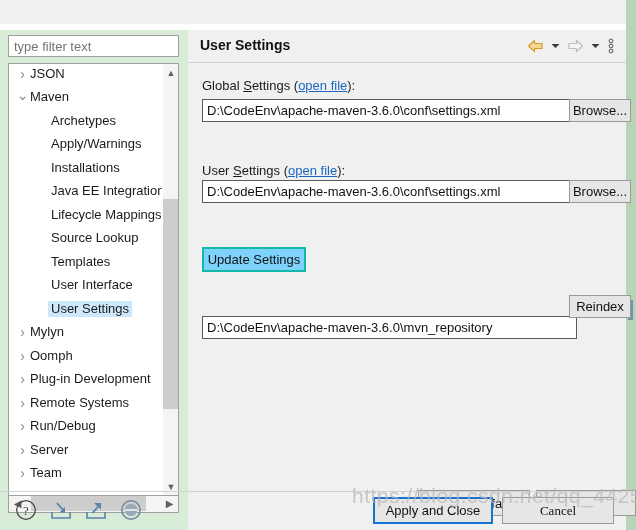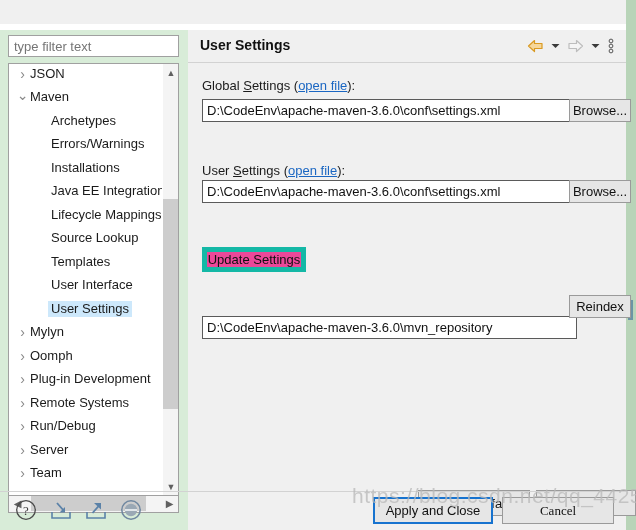--- a/index.html
+++ b/index.html
@@ -225,22 +225,22 @@
     font-size: 13px;
     color: #111;
     cursor: default;
     padding: 0;
     margin-left: 20px;
   }
   #update-settings-button {
     position: absolute; left: 14px; top: 184px;
     width: 104px; height: 25px;
     box-sizing: border-box;
-    background: #ec4899;
-    border: 5px solid #14b8a6;
+    background: #7dd3fc;
+    border: 2px solid #14b8a6;
     font-family: "Liberation Sans", sans-serif;
     font-size: 13px;
     color: #111;
     cursor: default;
     padding: 0;
   }
 
   
   #restore-defaults-button {
     position: absolute; left: 230px; top: 427px;
@@ -388,21 +388,21 @@
             <div class="tree-item">
               <span class="twisty" style="font-size: 14px; margin-top: -5px;">⌄</span>
               <span class="tree-label">Maven</span>
             </div>
             <div class="tree-item leaf indent">
               <span class="twisty"></span>
               <span class="tree-label">Archetypes</span>
             </div>
             <div class="tree-item leaf indent">
               <span class="twisty"></span>
-              <span class="tree-label">Errors/Warnings</span>
+              <span class="tree-label">Apply/Warnings</span>
             </div>
             <div class="tree-item leaf indent">
               <span class="twisty"></span>
               <span class="tree-label">Installations</span>
             </div>
             <div class="tree-item leaf indent">
               <span class="twisty"></span>
               <span class="tree-label">Java EE Integration</span>
             </div>
             <div class="tree-item leaf indent">

